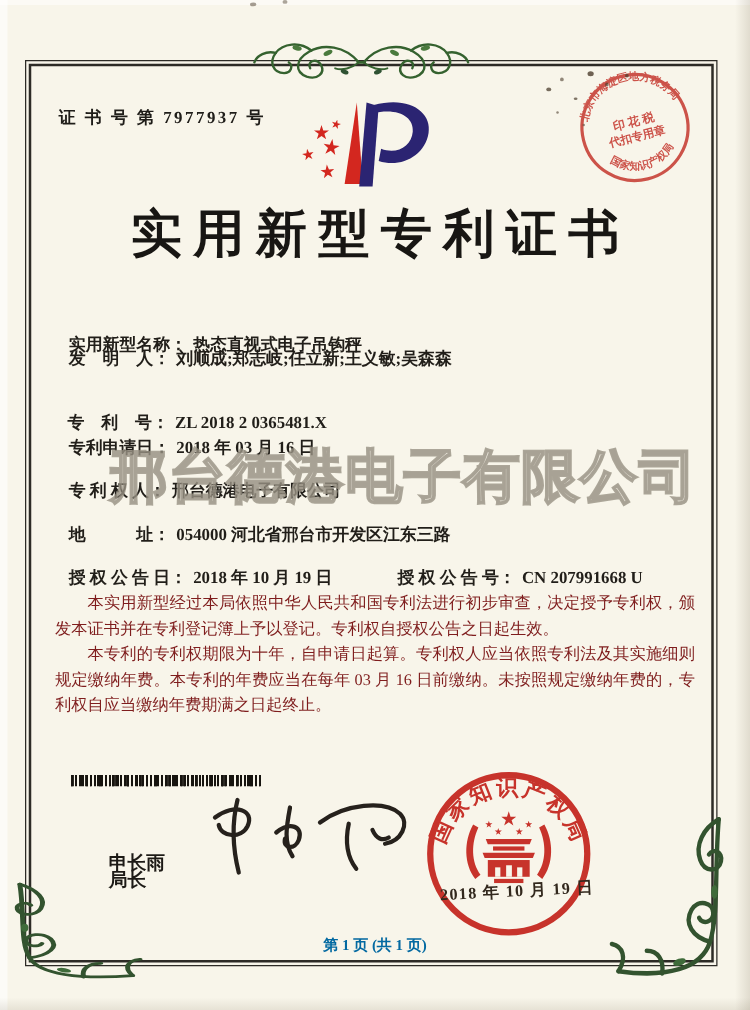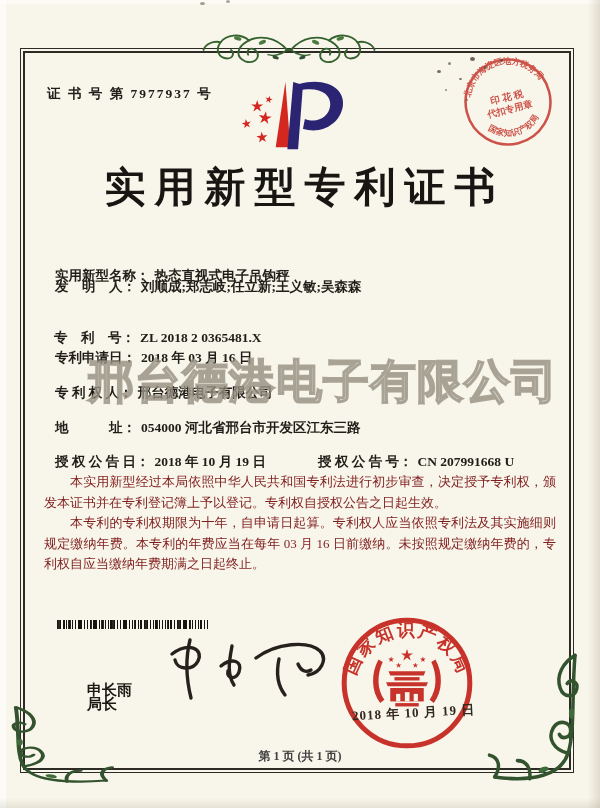--- a/index.html
+++ b/index.html
@@ -47,21 +47,21 @@
   .signer-title{position:absolute;left:87px;top:654px;font-size:15px;font-weight:700;color:#1d1a16;margin-top:41px;}
   .signer-name{position:absolute;left:87px;top:681px;font-size:15px;font-weight:700;color:#1d1a16;}
   .signature{position:absolute;left:158px;top:628px;width:186px;height:84px;}
 
   .seal{position:absolute;left:340px;top:616px;width:134px;height:134px;z-index:5;opacity:.93;}
   .seal-date{position:absolute;left:352px;top:704px;font-size:13px;font-weight:700;letter-spacing:1px;
          color:#32281d;transform:rotate(-3deg);z-index:7;white-space:nowrap;}
 
   .stamp{position:absolute;left:460px;top:54px;width:96px;height:96px;transform:rotate(-14deg);opacity:.85;z-index:5;}
 
-  .footer{position:absolute;left:0;right:0;top:748px;text-align:center;font-size:12px;font-weight:600;color:#404040;}
+  .footer{position:absolute;left:0;right:0;top:748px;text-align:center;font-size:12px;font-weight:600;color:#0369a1;}
 
   .ornament-top{position:absolute;left:190px;top:29px;width:198px;height:38px;z-index:4;}
   .corner-bl{position:absolute;left:8px;top:704px;width:108px;height:82px;z-index:4;}
   .corner-br{position:absolute;left:486px;top:650px;width:96px;height:136px;z-index:4;transform:scaleX(-1);}
 
   .speck{position:absolute;border-radius:50%;background:#4c3d2d;z-index:6;}
 </style>
 </head>
 <body>
 

